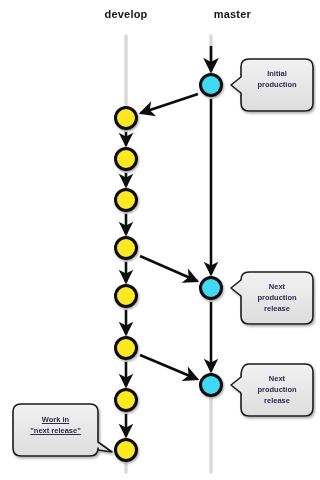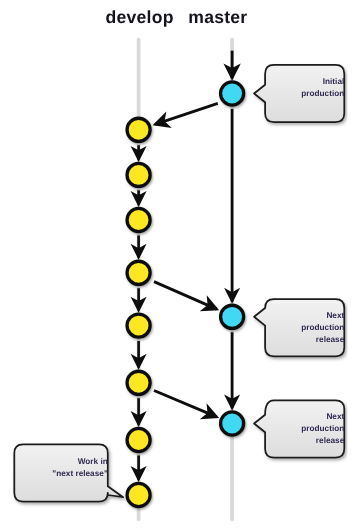--- a/index.html
+++ b/index.html
@@ -26,38 +26,38 @@
     position: absolute;
     left: 0;
     top: 0;
     width: 316px;
     height: 480px;
     display: block;
   }
   .lane-label {
     position: absolute;
     font-family: "Liberation Sans", sans-serif;
-    font-size: 16px;
+    font-size: 11px;
     font-weight: bold;
     color: #15141c;
     letter-spacing: 0.2px;
     white-space: nowrap;
     text-align: center;
   }
   .callout-text {
     position: absolute;
     font-family: "Liberation Sans", sans-serif;
     font-size: 7.5px;
     font-weight: bold;
     color: #2f2a52;
     line-height: 11px;
     text-align: center;
     white-space: nowrap;
   }
-  .callout-text span { display: block; text-align: right; }
+  .callout-text span { display: block; }
 </style>
 </head>
 <body>
 
 <div id="stage">
 
   <svg id="diagram-svg" viewBox="0 0 316 480">
     <defs>
       <marker id="arrowhead" viewBox="0 0 12 12" refX="9.4" refY="6" markerWidth="7" markerHeight="7" orient="auto-start-reverse">
         <path d="M 0.6 0.8 L 11 6 L 0.6 11.2 L 3.4 6 Z" fill="#0d0d0d"></path>
@@ -133,37 +133,37 @@
       <circle filter="url(#nodeShadow)" cx="126" cy="200" r="10.5" fill="#fbe721" stroke="#0d0d0d" stroke-width="3"></circle>
       <circle filter="url(#nodeShadow)" cx="126" cy="248" r="10.5" fill="#fbe721" stroke="#0d0d0d" stroke-width="3"></circle>
       <circle filter="url(#nodeShadow)" cx="126" cy="296" r="10.5" fill="#fbe721" stroke="#0d0d0d" stroke-width="3"></circle>
       <circle filter="url(#nodeShadow)" cx="126" cy="348" r="10.5" fill="#fbe721" stroke="#0d0d0d" stroke-width="3"></circle>
       <circle filter="url(#nodeShadow)" cx="126" cy="400" r="10.5" fill="#fbe721" stroke="#0d0d0d" stroke-width="3"></circle>
       <circle filter="url(#nodeShadow)" cx="126" cy="450" r="10.5" fill="#fbe721" stroke="#0d0d0d" stroke-width="3"></circle>
     </g>
   </svg>
 
   <div class="lane-label" style="left:96px; top:8px; width:60px;">develop</div>
-  <div class="lane-label" style="left:168px; top:8px; width:60px;">master</div>
+  <div class="lane-label" style="left:191px; top:8px; width:60px;text-align:right;">master</div>
 
   <div class="callout-text" style="left:241px; top:68px; width:72px;">
     <span>Initial</span>
     <span>production</span>
   </div>
 
   <div class="callout-text" style="left:241px; top:281px; width:72px;">
     <span>Next</span>
     <span>production</span>
     <span>release</span>
   </div>
 
   <div class="callout-text" style="left:241px; top:373px; width:72px;">
     <span>Next</span>
     <span>production</span>
     <span>release</span>
   </div>
 
-  <div class="callout-text" style="left:13px; top:414px; width:85px;">
+  <div class="callout-text" style="left:13px; top:414px; width:85px;text-decoration:underline;">
     <span>Work in</span>
     <span>"next release"</span>
   </div>
 
 </div>
 
 </body></html>

